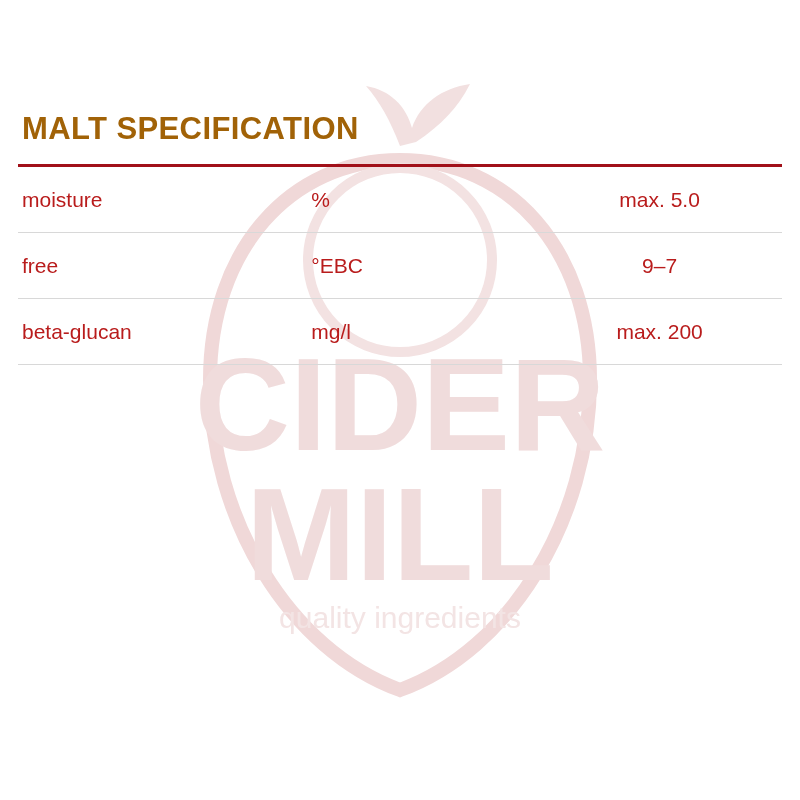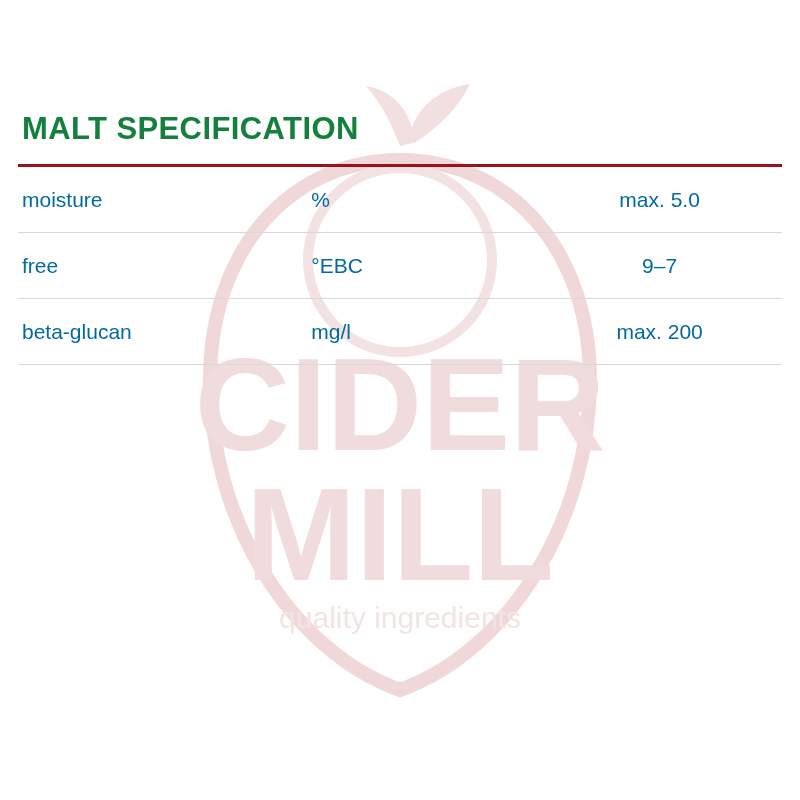--- a/index.html
+++ b/index.html
@@ -44,21 +44,21 @@
     text-anchor: middle;
   }
   .content {
     position: relative;
     z-index: 2;
     padding: 0 18px;
   }
   .spec-title {
     font-size: 31px;
     font-weight: bold;
-    color: #15803d;
+    color: #a16207;
     letter-spacing: 0.4px;
     padding-top: 112px;
     padding-bottom: 18px;
     padding-left: 4px;
     line-height: 1.1;
   }
   .title-rule {
     height: 3px;
     background: #a11019;
     width: 100%;
@@ -67,21 +67,21 @@
   table.spec-table {
     width: 100%;
     border-collapse: collapse;
     table-layout: fixed;
   }
   table.spec-table tr {
     border-bottom: 1px solid #d8d8d8;
   }
   table.spec-table td {
     font-size: 21px;
-    color: #0369a1;
+    color: #b91c1c;
     padding: 21px 4px 20px 4px;
     vertical-align: middle;
     background: transparent;
   }
   td.c-name { width: 38%; text-align: left; }
   td.c-unit { width: 30%; text-align: left; }
   td.c-value { width: 32%; text-align: center; padding-right: 6px; }
 </style>
 </head>
 <body>

